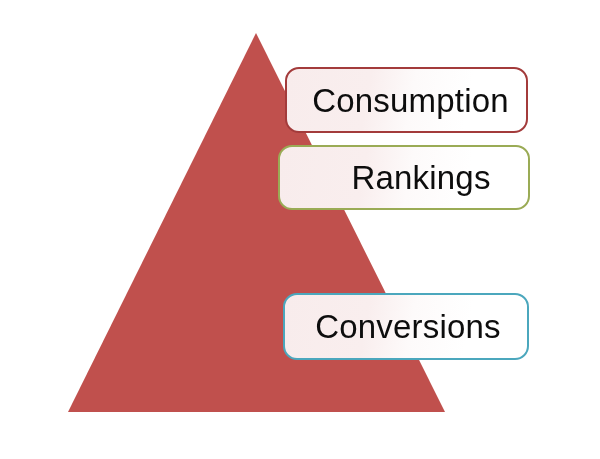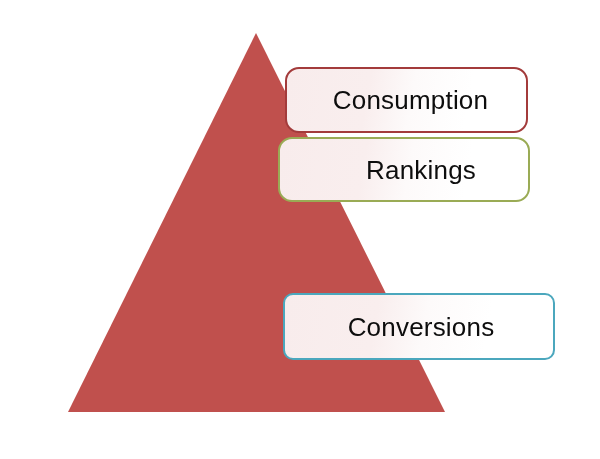--- a/index.html
+++ b/index.html
@@ -31,31 +31,31 @@
     border-style: solid;
     border-width: 2px;
     border-radius: 14px;
     display: flex;
     align-items: center;
     justify-content: center;
     background: linear-gradient(100deg, #f8ecec 0%, #f9eeee 34%, #fdfafa 52%, #ffffff 75%, #ffffff 100%);
   }
   .stage-label {
     font-family: "Liberation Sans", sans-serif;
-    font-size: 26px;
+    font-size: 33px;
     line-height: 1;
     color: #0d0d0d;
     letter-spacing: 0.2px;
     white-space: nowrap;
   }
   
   .stage-0 { left: 285px; top: 67px;  width: 243px; height: 66px; }
-  .stage-1 { left: 278px; top: 137px; width: 252px; height: 65px; }
+  .stage-1 { left: 278px; top: 145px; width: 252px; height: 65px; }
   .stage-2 { left: 281px; top: 218px; width: 248px; height: 69px; }
-  .stage-3 { left: 283px; top: 293px; width: 272px; height: 67px; border-radius: 10px; }
+  .stage-3 { left: 283px; top: 293px; width: 246px; height: 67px; }
 
   .stage-0 .stage-label { transform: translateX(4px); }
   .stage-1 .stage-label { transform: translateX(17px); }
   .stage-2 .stage-label { transform: translateX(20px); }
   .stage-3 .stage-label { transform: translateX(2px); }
 </style>
 </head>
 <body>
 
 <div id="canvas" style="background: rgb(255, 255, 255);">

